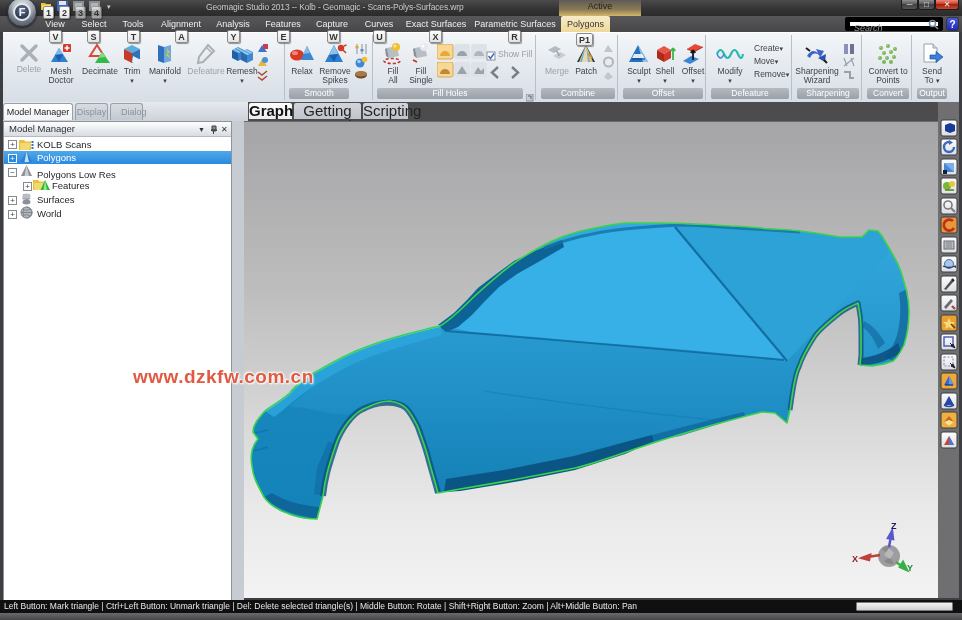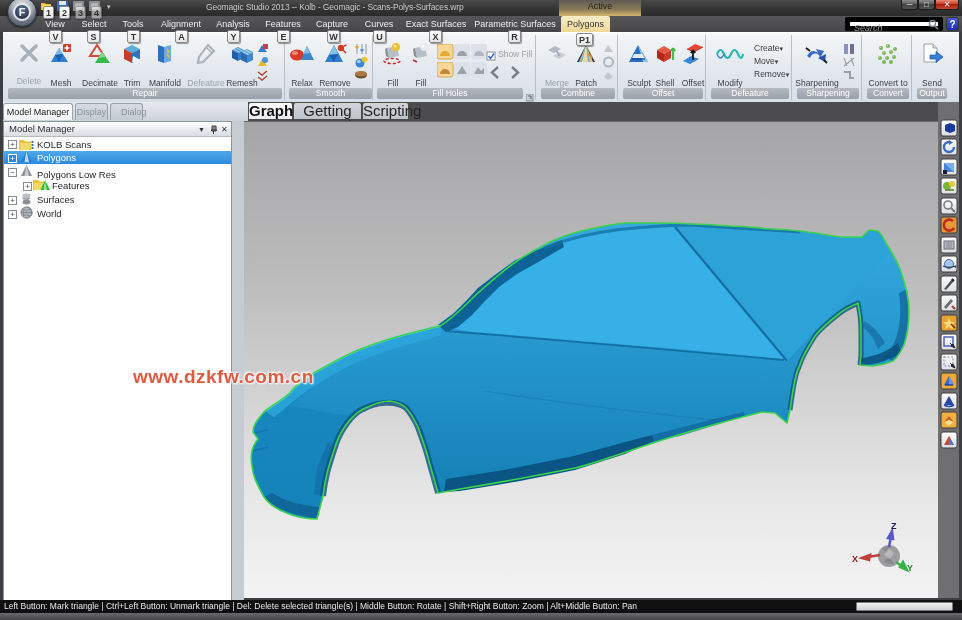--- a/index.html
+++ b/index.html
@@ -28,21 +28,21 @@
 
 .qat { top:1px; width:11px; height:10px; }
 
 .keytip { background:linear-gradient(#fdfdfd,#e4e4e4); border:1px solid #8a8a8a; border-radius:2px; box-shadow:1px 1px 1px rgba(0,0,0,.4); color:#333; font-size:9px; font-weight:bold; text-align:center; z-index:60; }
 
 #ribbon { left:3px; top:32px; width:956px; height:70px; background:linear-gradient(#f4f6f8,#e3e8ee 55%,#d8dee6); border-top:1px solid #fff; }
 .rgroup { position:absolute; top:2px; height:65px; border-right:1px solid #b9bfc7; }
 .glabel { position:absolute; bottom:1px; left:2px; right:2px; height:11px; background:linear-gradient(#b5bac1,#9aa0a8); border-radius:2px; color:#fff; font-size:8.5px; text-align:center; line-height:11px; }
 .rbtn { position:absolute; text-align:center; color:#3e4146; font-size:8.5px; line-height:8.5px; }
 .rbtn svg { display:block; margin:0 auto; }
-.rbtn .lbl { margin-top:13px; }
+.rbtn .lbl { margin-top:1px; }
 .dis { color:#9ba1a8; }
 .smallico { position:absolute; }
 
 #panelrowL { left:3px; top:102px; width:245px; height:19px; background:linear-gradient(#e6e9ee,#cdd3da); }
 #panelrowR { left:248px; top:102px; width:711px; height:19px; background:#4c4c4e; }
 .ptab { position:absolute; top:103px; height:17px; font-size:9px; line-height:16px; text-align:center; border:1px solid #9aa0a7; border-bottom:none; border-radius:3px 3px 0 0; }
 .vtab { position:absolute; top:103px; height:16px; font-size:15px; line-height:15px; text-align:center; border-radius:2px 2px 0 0; }
 
 #leftpanel { left:3px; top:121px; width:229px; height:479px; background:#fff; border:1px solid #8d949c; border-bottom:none; }
 #mmheader { left:4px; top:122px; width:227px; height:15px; background:linear-gradient(#fdfdfd,#d8dde3); border-bottom:1px solid #b5bac1; color:#2f3237; font-size:9.5px; line-height:14px; padding-left:5px; }
@@ -198,21 +198,20 @@
             <path d="M2 9 L6 2 L11 9 Z" fill="#3a77c8"></path>
             <rect x="7" y="1" width="5" height="5" fill="#c83a58"></rect>
           </svg></div>
       <div class="smallico" style="left:251px;top:19px;"><svg width="13" height="12" viewBox="0 0 13 12">
             <path d="M2 10 L6 3 L11 10 Z" fill="#e8b830"></path>
             <circle cx="9" cy="4" r="3" fill="#4a90d8"></circle>
           </svg></div>
       <div class="smallico" style="left:251px;top:32px;"><svg width="13" height="12" viewBox="0 0 13 12">
             <path d="M2 3 l4 3 l5 -4 M2 8 l4 3 l5 -4" stroke="#b04838" stroke-width="1.5" fill="none"></path>
           </svg></div>
-      <div class="glabel" style="left:3px;width:274px;">Repair</div>
     </div>
 
     <div class="rgroup" style="left:283px;width:87px;">
       <div class="rbtn" style="left:-4px;top:7px;width:40px;">
         <svg width="26" height="24" viewBox="0 0 26 24">
             <ellipse cx="8" cy="13" rx="7" ry="5.5" fill="#d83a28"></ellipse>
             <ellipse cx="6" cy="11" rx="3" ry="2" fill="#f08878"></ellipse>
             <path d="M18 4 L25 18 L12 18 Z" fill="#3a86d0"></path>
             <path d="M18 4 L21 11 L14 12 Z" fill="#84bce8"></path>
           </svg>
@@ -235,21 +234,21 @@
           </svg></div>
       <div class="smallico" style="left:68px;top:19px;"><svg width="14" height="12" viewBox="0 0 14 12">
             <circle cx="6" cy="7" r="4.5" fill="#3a86d8"></circle>
             <circle cx="5" cy="5.5" r="1.8" fill="#a8d0f0"></circle>
             <circle cx="10.5" cy="3.5" r="2.8" fill="#f0c030"></circle>
           </svg></div>
       <div class="smallico" style="left:68px;top:32px;"><svg width="14" height="12" viewBox="0 0 14 12">
             <ellipse cx="7" cy="6" rx="6" ry="3.4" fill="#6a4a28"></ellipse>
             <ellipse cx="7" cy="4.8" rx="6" ry="2.8" fill="#a87848"></ellipse>
           </svg></div>
-      <div class="glabel" style="left:3px;width:83px;">Smooth</div>
+      <div class="glabel" style="left:3px;width:60px;">Smooth</div>
     </div>
 
     <div class="rgroup" style="left:371px;width:162px;">
       <div class="rbtn" style="left:2px;top:7px;width:34px;">
         <svg width="24" height="24" viewBox="0 0 24 24">
             <ellipse cx="11" cy="19" rx="8" ry="2.5" fill="none" stroke="#c03028" stroke-width="1.6" stroke-dasharray="3 2"></ellipse>
             <path d="M6 6 L16 4 L18 14 L8 16 Z" fill="#b8bec6"></path>
             <path d="M6 6 L8 16 L5 14 L4 7 Z" fill="#8a9098"></path>
             <circle cx="15" cy="5" r="4" fill="#f0c030"></circle>
             <circle cx="14" cy="4" r="1.5" fill="#f8e8a0"></circle>

